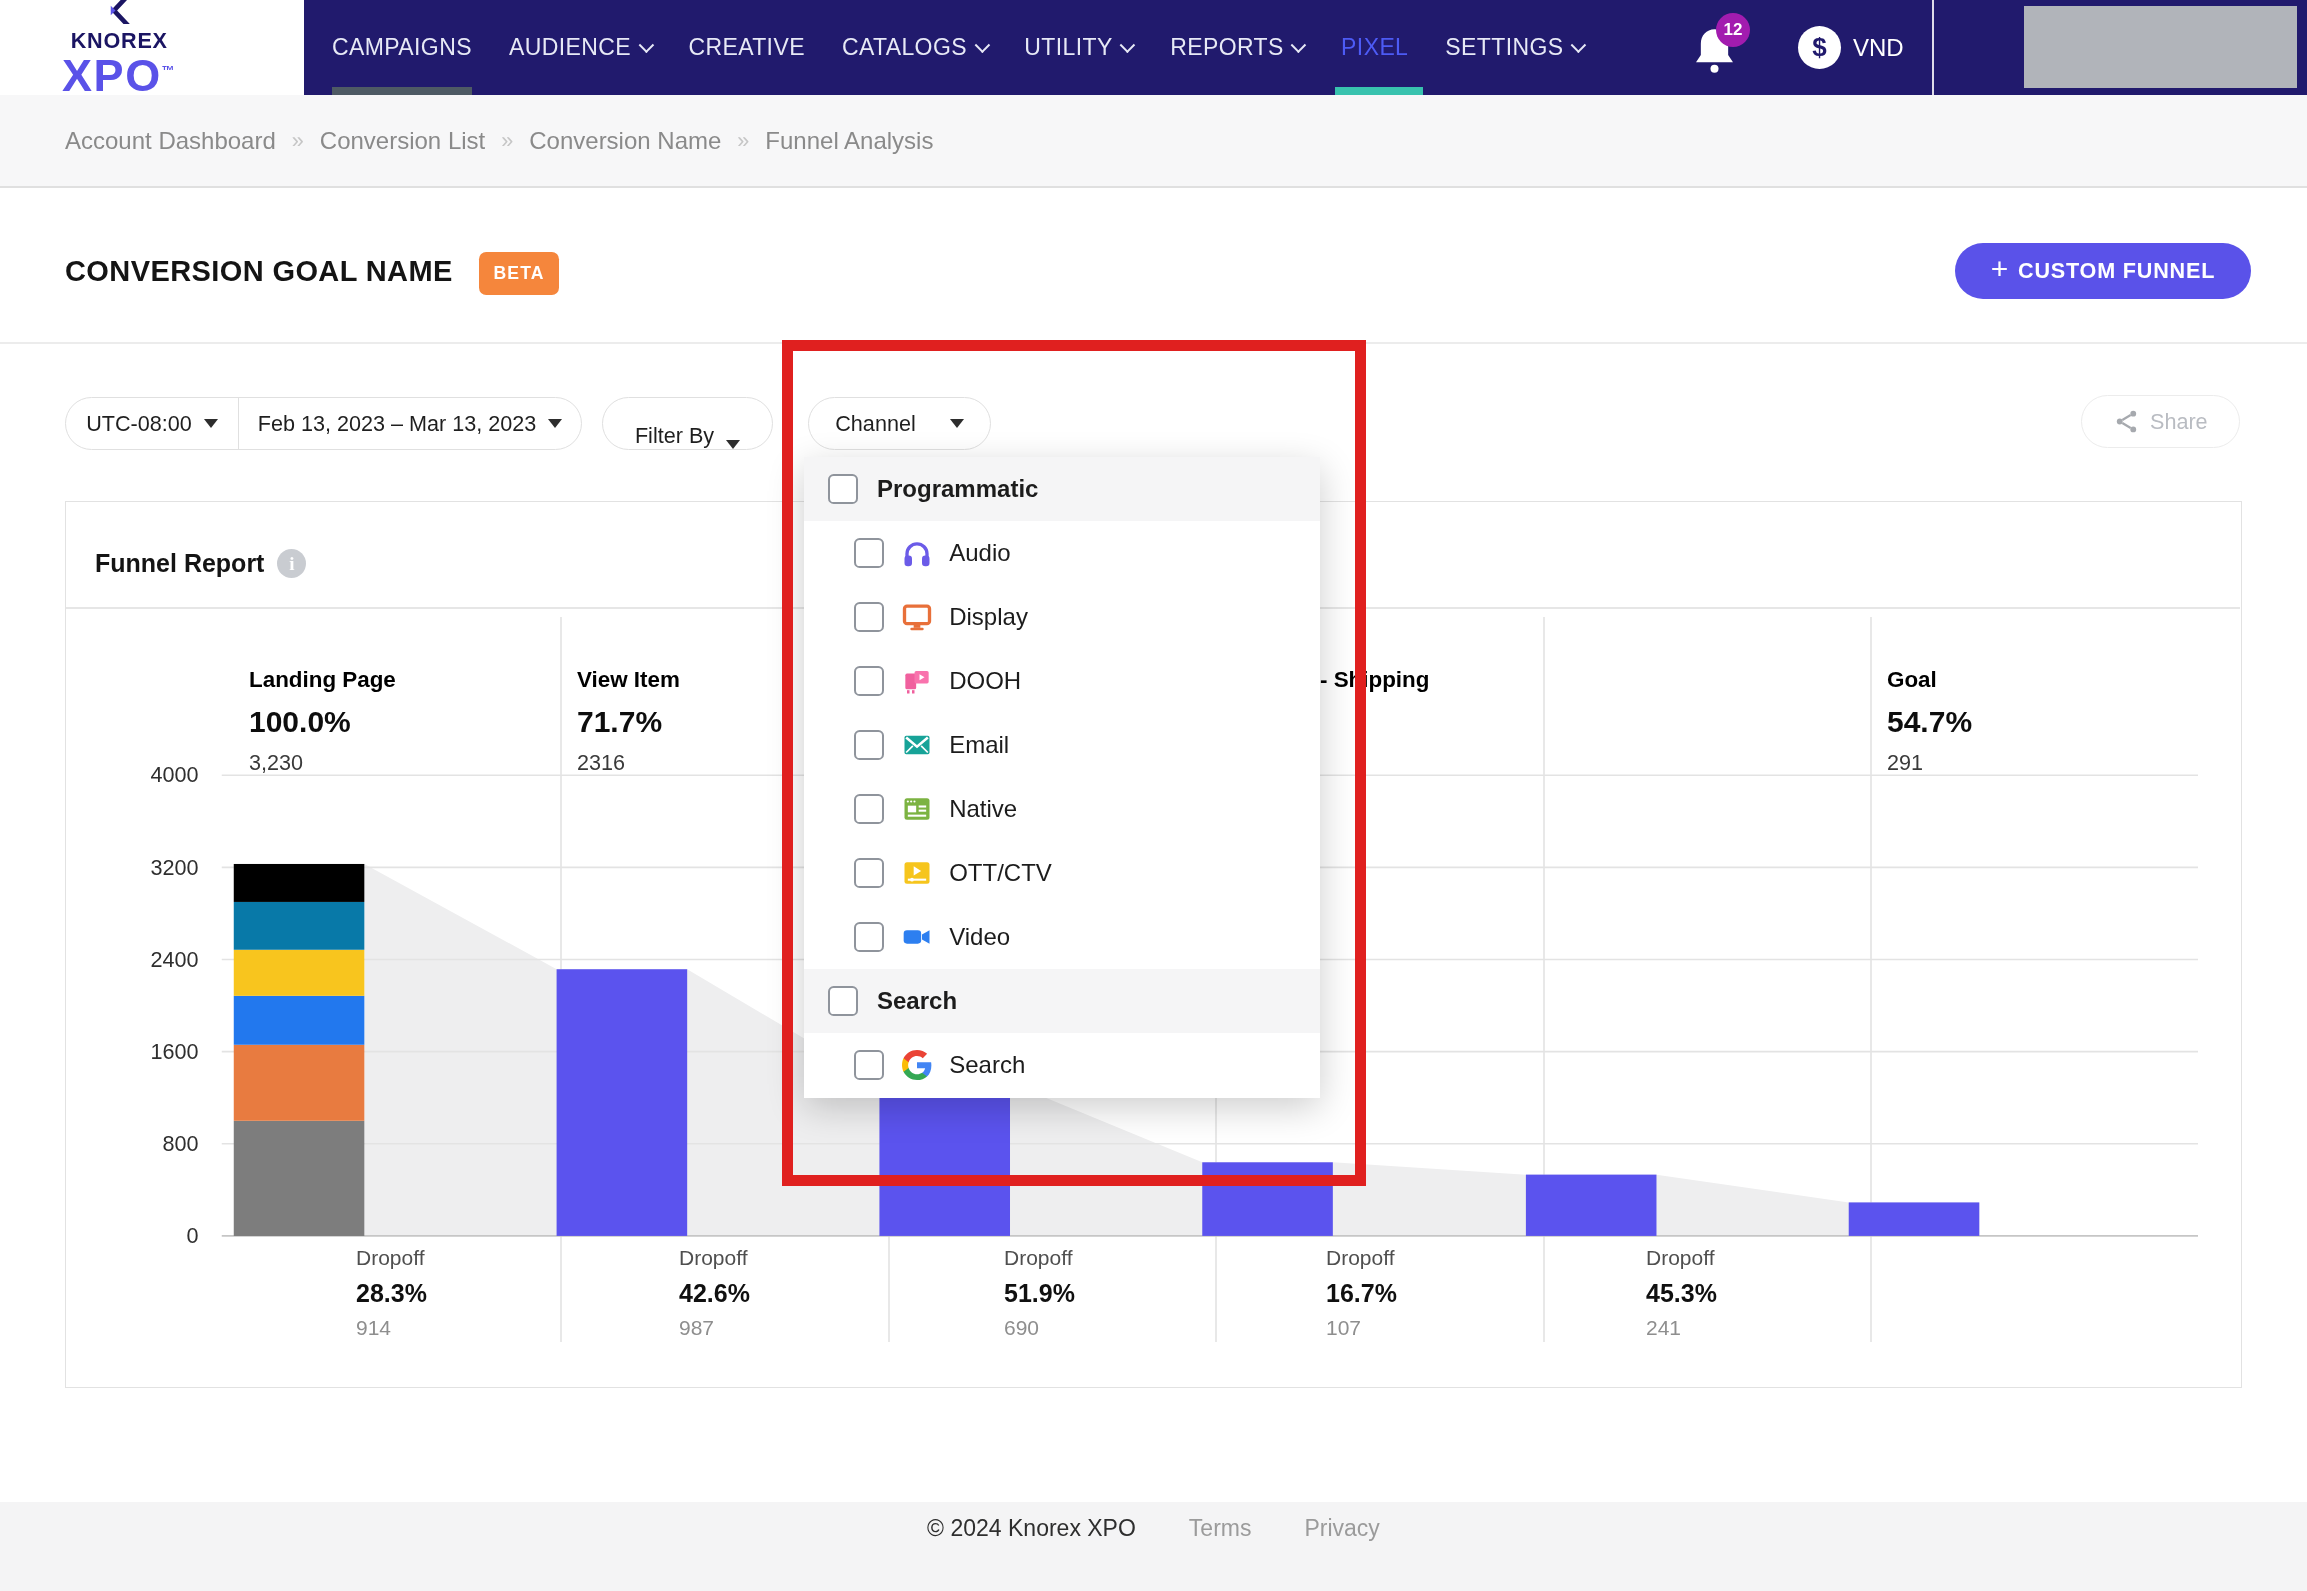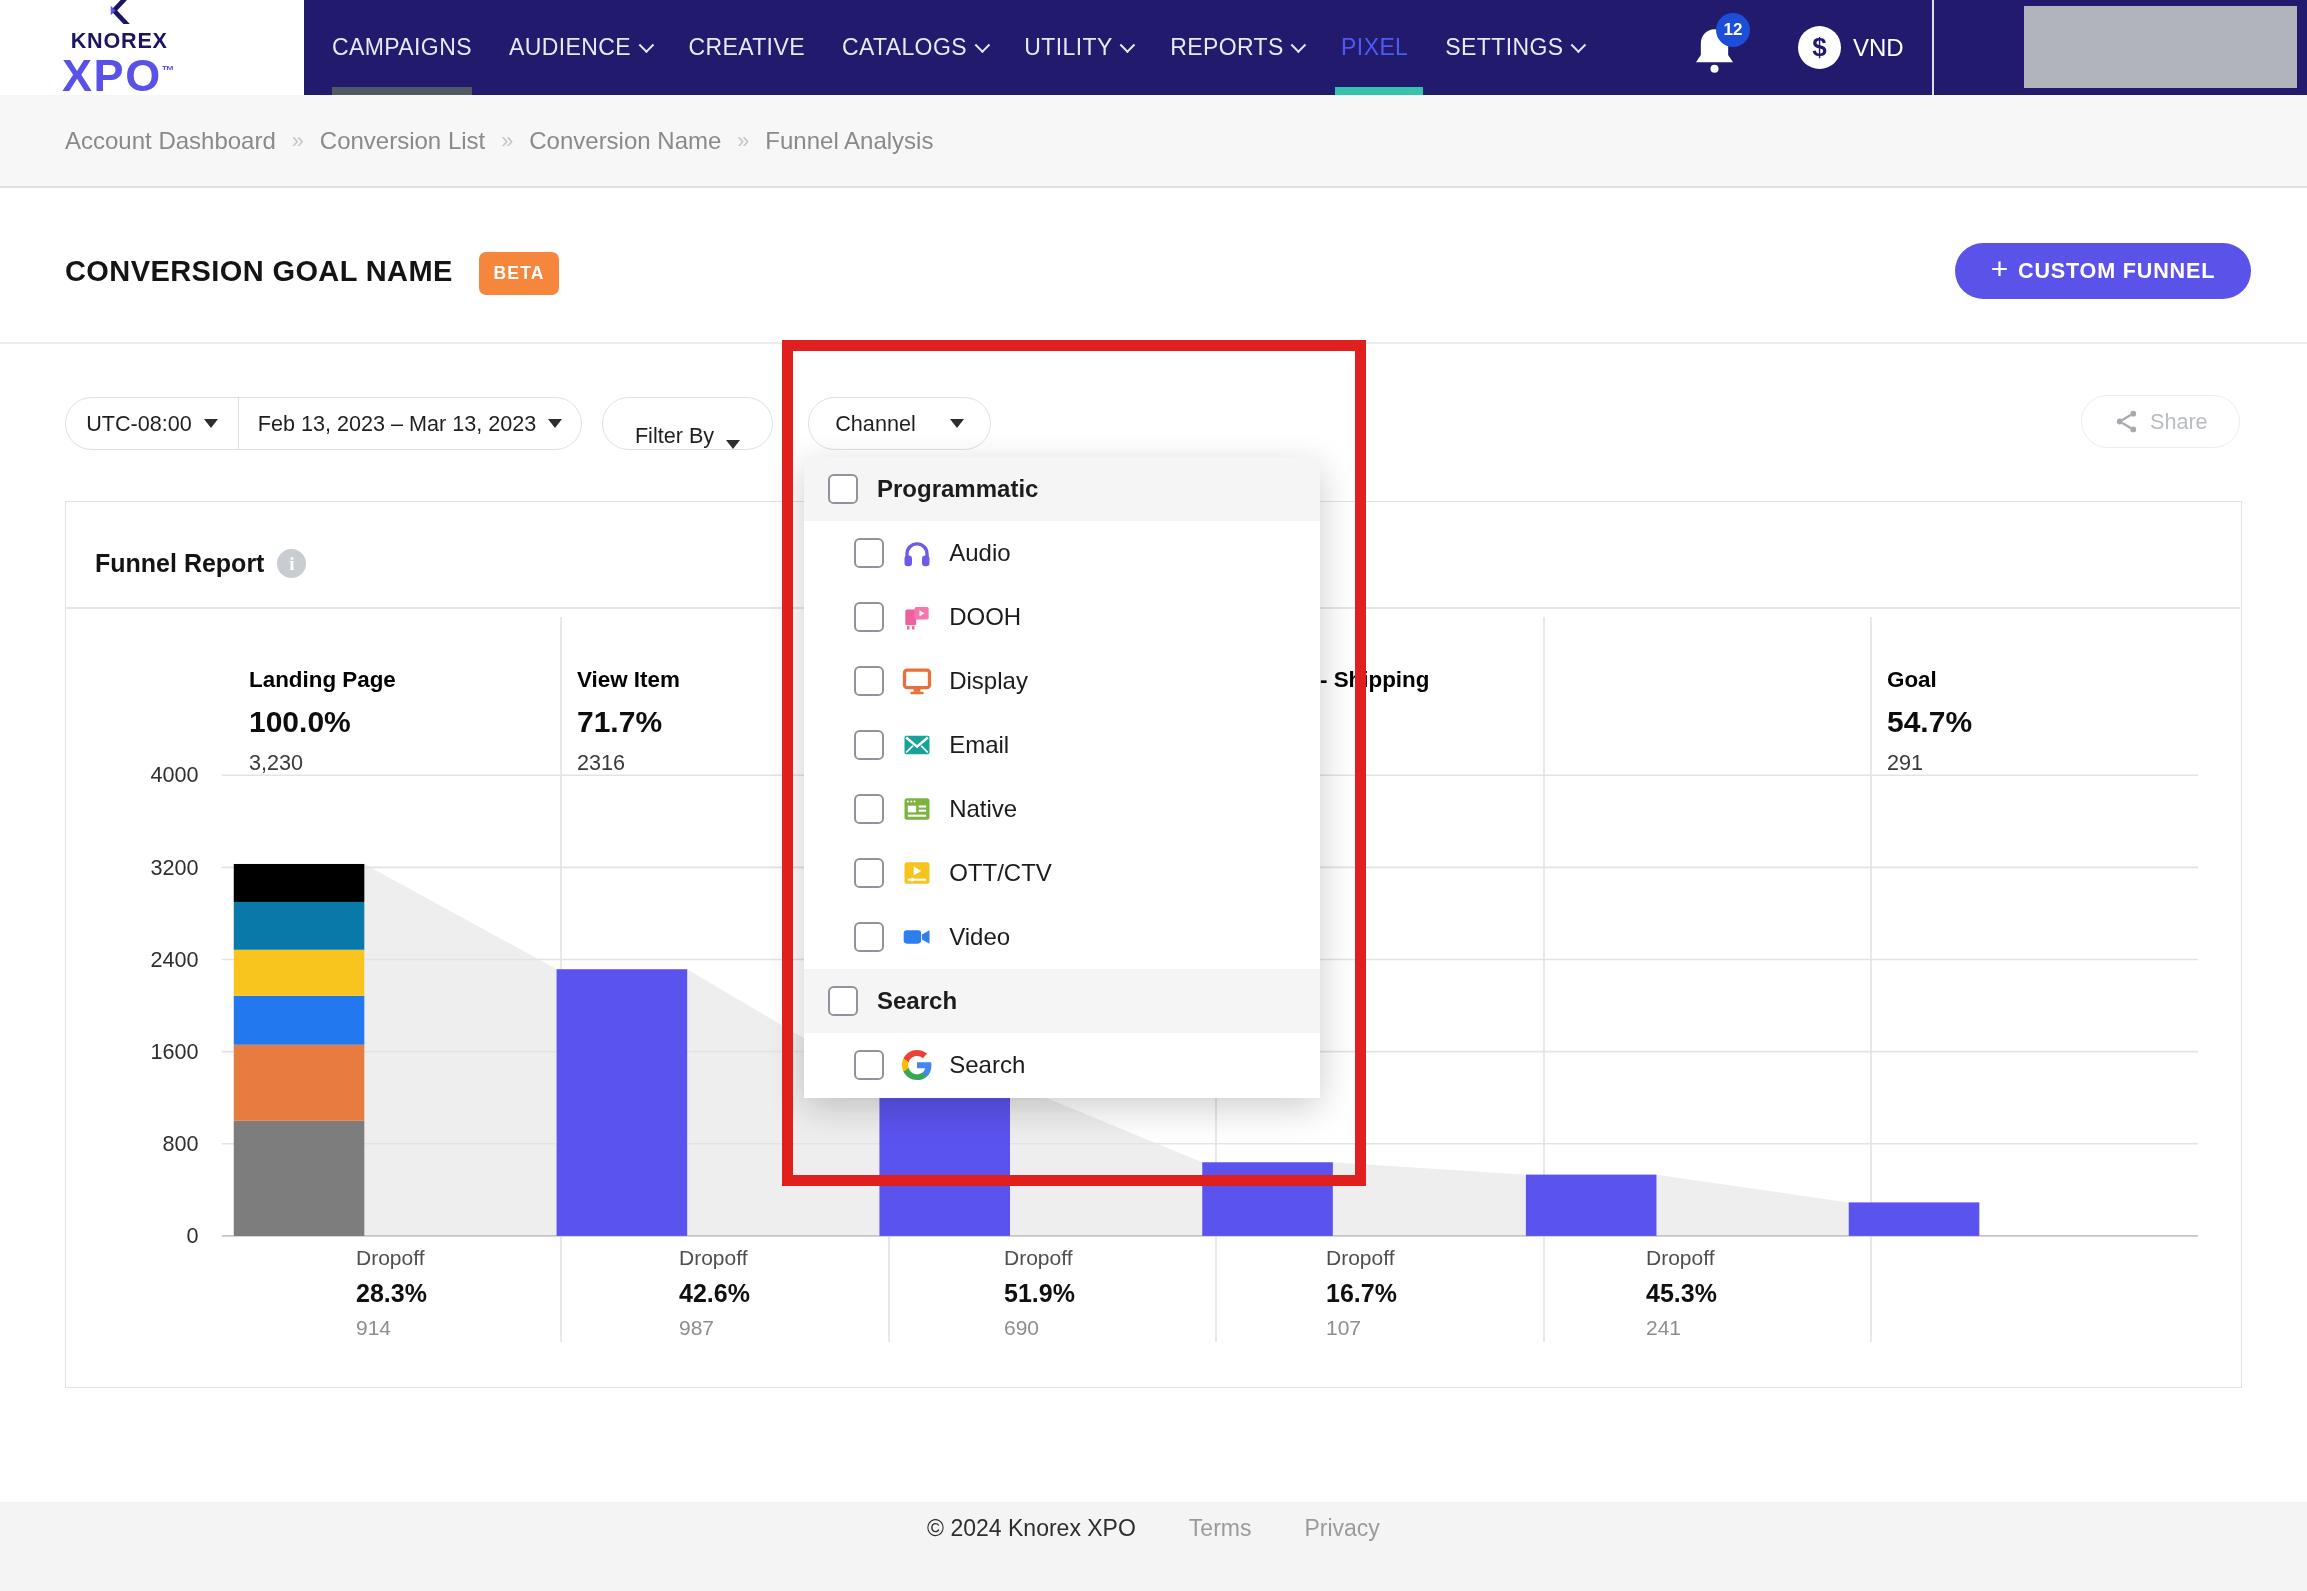--- a/index.html
+++ b/index.html
@@ -13,21 +13,21 @@
   .logo-knorex{font-size:21.6px;font-weight:800;letter-spacing:0.8px;color:#1b1563;}
   .logo-xpo{font-size:45px;font-weight:800;letter-spacing:1.6px;color:#5a52e8;margin-top:1.6px;}
   .logo-tm{font-size:13px;vertical-align:super;font-weight:700;}
   .nav-items{position:absolute;left:332px;top:0;height:95px;display:flex;gap:37px;}
   .nav-item{position:relative;height:95px;display:flex;align-items:center;color:#e7e9f6;font-size:23px;letter-spacing:0.4px;cursor:pointer;white-space:nowrap;}
   .nav-item .chev{display:inline-block;width:8.8px;height:8.8px;border-right:2px solid currentColor;border-bottom:2px solid currentColor;transform:rotate(45deg) translate(-1.6px,-1.6px);margin-left:9.6px;}
   .nav-item.active{color:#4d5bf5;}
   .nav-item.active::after{content:"";position:absolute;left:-6.4px;right:-14.4px;bottom:0;height:8px;background:#38c2ae;}
   .nav-item.visited::after{content:"";position:absolute;left:0;right:0;bottom:0;height:8px;background:#4e5a64;}
   .bell{position:absolute;left:1692px;top:26px;width:45px;height:50px;}
-  .bell-badge{position:absolute;left:1716px;top:13px;min-width:34px;height:34px;border-radius:17px;background:#1d4ed8;color:#fff;font-size:17px;font-weight:700;display:flex;align-items:center;justify-content:center;}
+  .bell-badge{position:absolute;left:1716px;top:13px;min-width:34px;height:34px;border-radius:17px;background:#a21caf;color:#fff;font-size:17px;font-weight:700;display:flex;align-items:center;justify-content:center;}
   .currency{position:absolute;left:1798px;top:0;height:95px;display:flex;align-items:center;gap:12px;color:#fff;font-size:24px;}
   .coin{width:43px;height:43px;border-radius:50%;background:#fff;color:#211a6d;font-size:26px;font-weight:800;display:flex;align-items:center;justify-content:center;}
   .nav-divider{position:absolute;left:1932px;top:0;width:1.6px;height:95px;background:rgba(255,255,255,.85);}
   .avatar-placeholder{position:absolute;left:2024px;top:6.4px;width:273px;height:82px;background:#b1b4ba;}
 
   
   .crumbbar{position:absolute;left:0;top:95px;width:2307px;height:93px;background:#f7f7f8;border-bottom:2.4px solid #e0e0e0;display:flex;align-items:center;padding-left:65px;gap:16px;font-size:24px;color:#8a8a8a;box-sizing:border-box;}
   .crumb{cursor:pointer;}
   .crumb-sep{color:#c6c6c6;font-size:21.6px;}
 
@@ -299,39 +299,39 @@
             <rect x="3" y="21" width="9" height="13" rx="4" fill="#6b5be8"></rect>
             <rect x="24" y="21" width="9" height="13" rx="4" fill="#6b5be8"></rect>
           </svg>
         </span>
       <span>Audio</span>
     </div>
     <div class="prow item">
       <span class="cb"></span>
       <span class="icon38">
           <svg viewBox="0 0 36 36">
+            <rect x="3" y="5" width="30" height="21" rx="3" fill="none" stroke="#e8703a" stroke-width="4"></rect>
+            <rect x="14" y="26" width="8" height="5" fill="#e8703a"></rect>
+            <rect x="10" y="31" width="16" height="3" rx="1.5" fill="#e8703a"></rect>
+          </svg>
+        </span>
+      <span>Display</span>
+    </div>
+    <div class="prow item">
+      <span class="cb"></span>
+      <span class="icon38">
+          <svg viewBox="0 0 36 36">
             <rect x="4" y="9" width="13" height="19" rx="2" fill="#f0609e"></rect>
             <rect x="15" y="6" width="17" height="15" rx="2" fill="#f973ad"></rect>
             <polygon points="21,10 27,13.5 21,17" fill="#fff"></polygon>
             <rect x="6" y="29" width="3" height="4" fill="#f0609e"></rect>
             <rect x="12" y="29" width="3" height="4" fill="#f0609e"></rect>
           </svg>
         </span>
       <span>DOOH</span>
-    </div>
-    <div class="prow item">
-      <span class="cb"></span>
-      <span class="icon38">
-          <svg viewBox="0 0 36 36">
-            <rect x="3" y="5" width="30" height="21" rx="3" fill="none" stroke="#e8703a" stroke-width="4"></rect>
-            <rect x="14" y="26" width="8" height="5" fill="#e8703a"></rect>
-            <rect x="10" y="31" width="16" height="3" rx="1.5" fill="#e8703a"></rect>
-          </svg>
-        </span>
-      <span>Display</span>
     </div>
     <div class="prow item">
       <span class="cb"></span>
       <span class="icon38">
           <svg viewBox="0 0 36 36">
             <rect x="3" y="7" width="30" height="22" rx="2" fill="#17a398"></rect>
             <polyline points="5,9 18,20 31,9" fill="none" stroke="#fff" stroke-width="3"></polyline>
             <line x1="5" y1="27" x2="13" y2="19" stroke="#fff" stroke-width="2"></line>
             <line x1="31" y1="27" x2="23" y2="19" stroke="#fff" stroke-width="2"></line>
           </svg>

